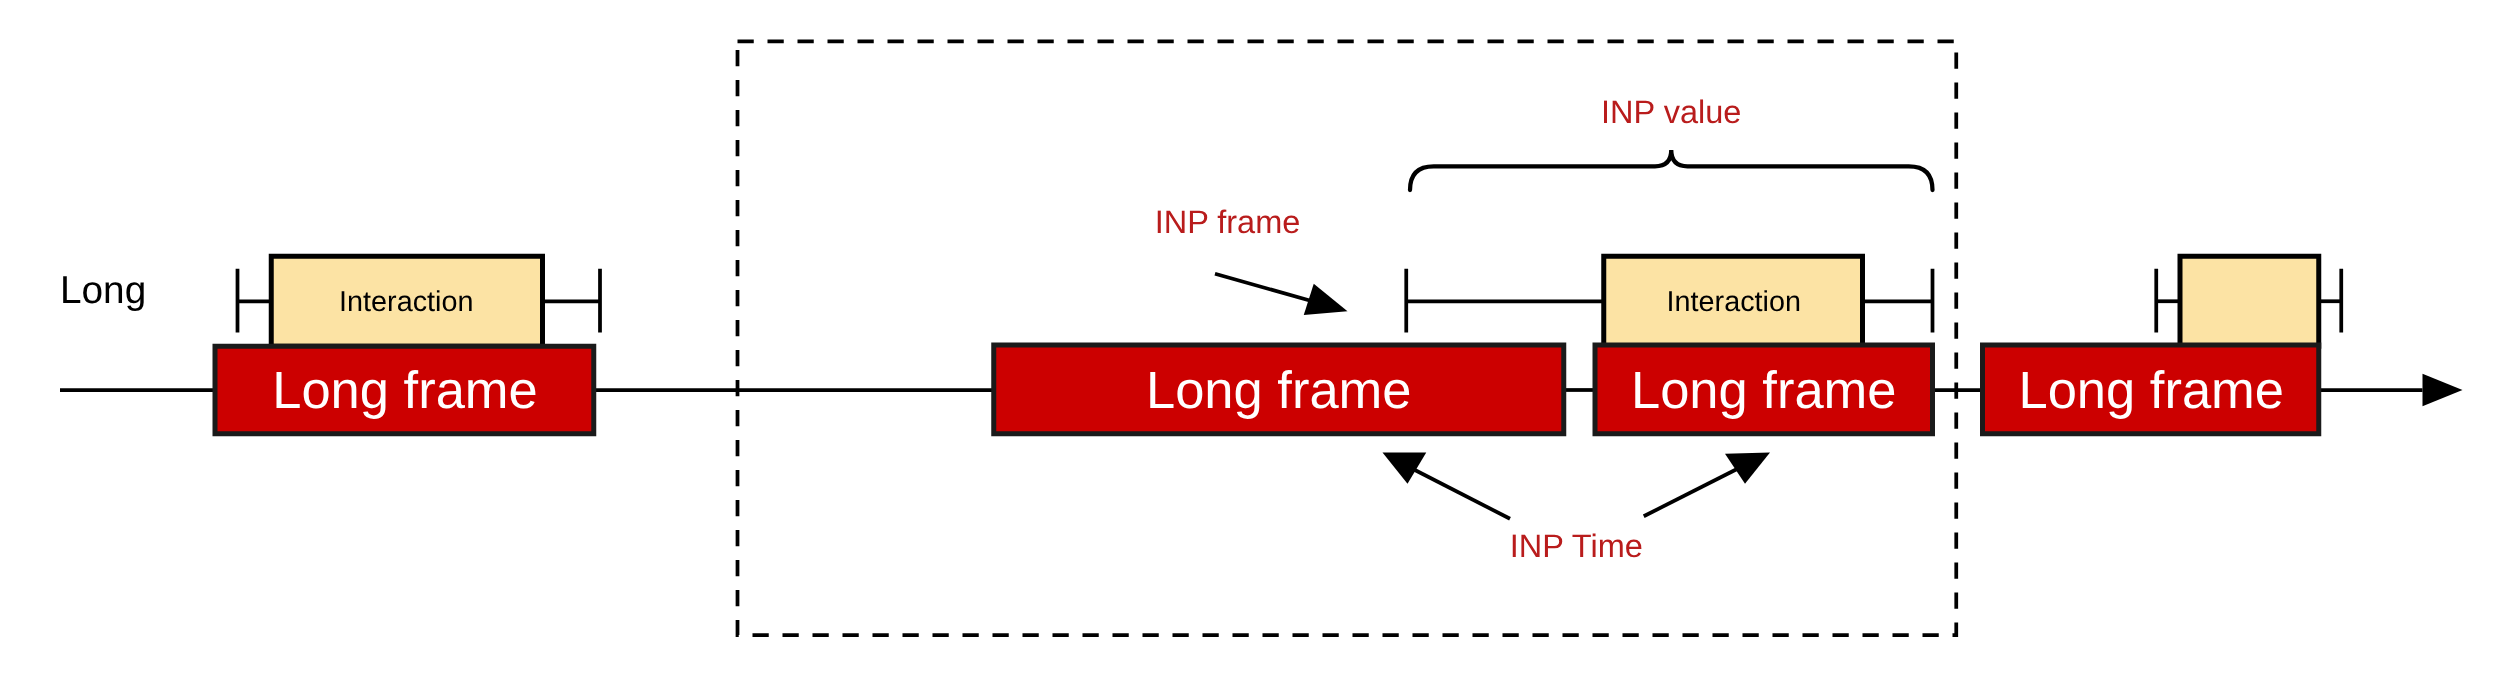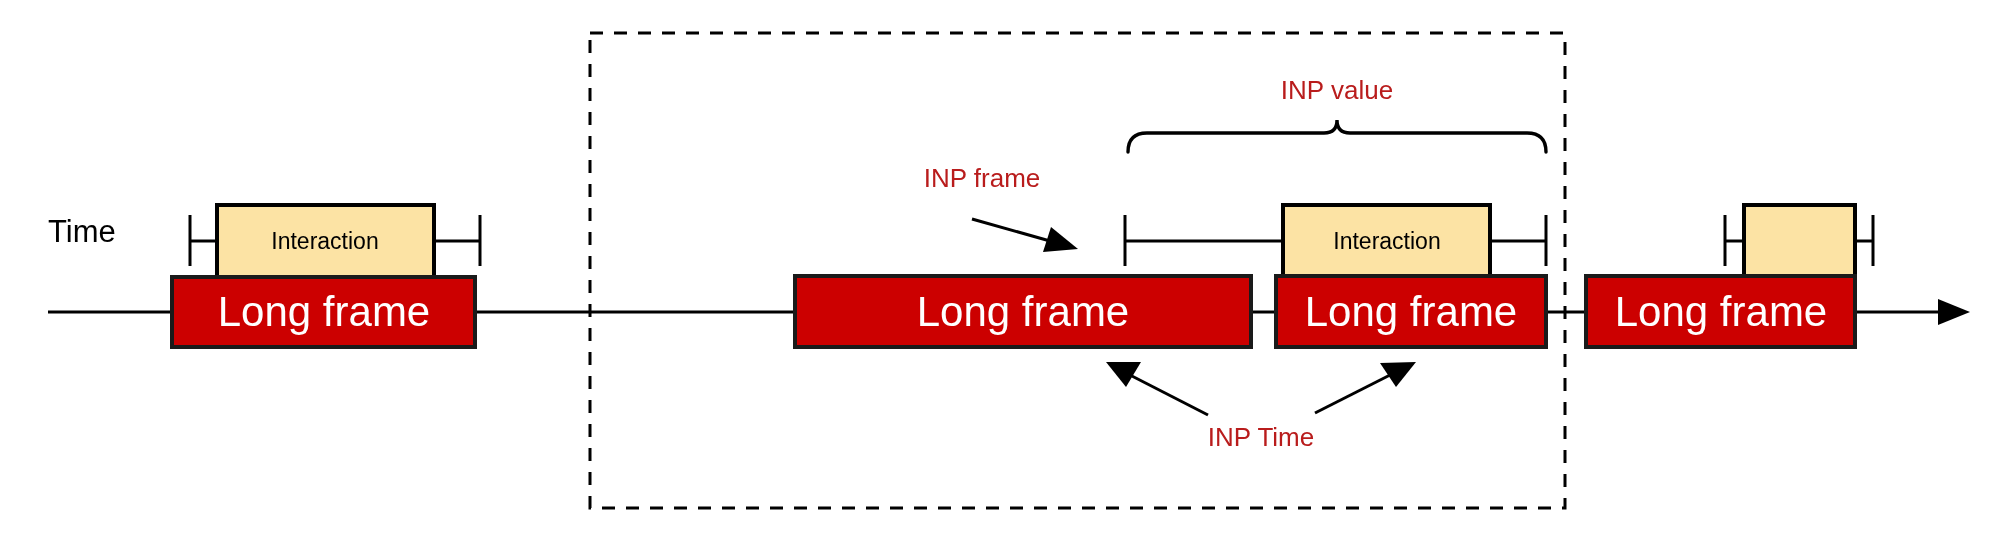--- a/index.html
+++ b/index.html
@@ -110,21 +110,21 @@
       <line x1="1854" y1="241" x2="1873" y2="241" stroke="#000000" stroke-width="3"></line>
       <line x1="1873" y1="215" x2="1873" y2="266" stroke="#000000" stroke-width="3"></line>
     </g>
 
     <rect x="1744" y="205" width="111" height="72" fill="#FCE3A4" stroke="#000000" stroke-width="4"></rect>
 
     <rect x="1586" y="276" width="269" height="71" fill="#CC0000" stroke="#1A1A1A" stroke-width="4"></rect>
 
   </svg>
 
-  <div class="lbl time-label" style="left:48px; top:214px;">Time</div>
+  <div class="lbl time-label" style="left:48px; top:214px;">Long</div>
 
   <div class="lbl interaction-label centered" style="left:325px; top:241px;">Interaction</div>
 
   <div class="lbl frame-label centered" style="left:324px; top:312px;">Long frame</div>
 
   <div class="lbl annot-label centered" style="left:982px; top:178px;">INP frame</div>
 
   <div class="lbl annot-label centered" style="left:1337px; top:90px;">INP value</div>
 
   <div class="lbl interaction-label centered" style="left:1387px; top:241px;">Interaction</div>

